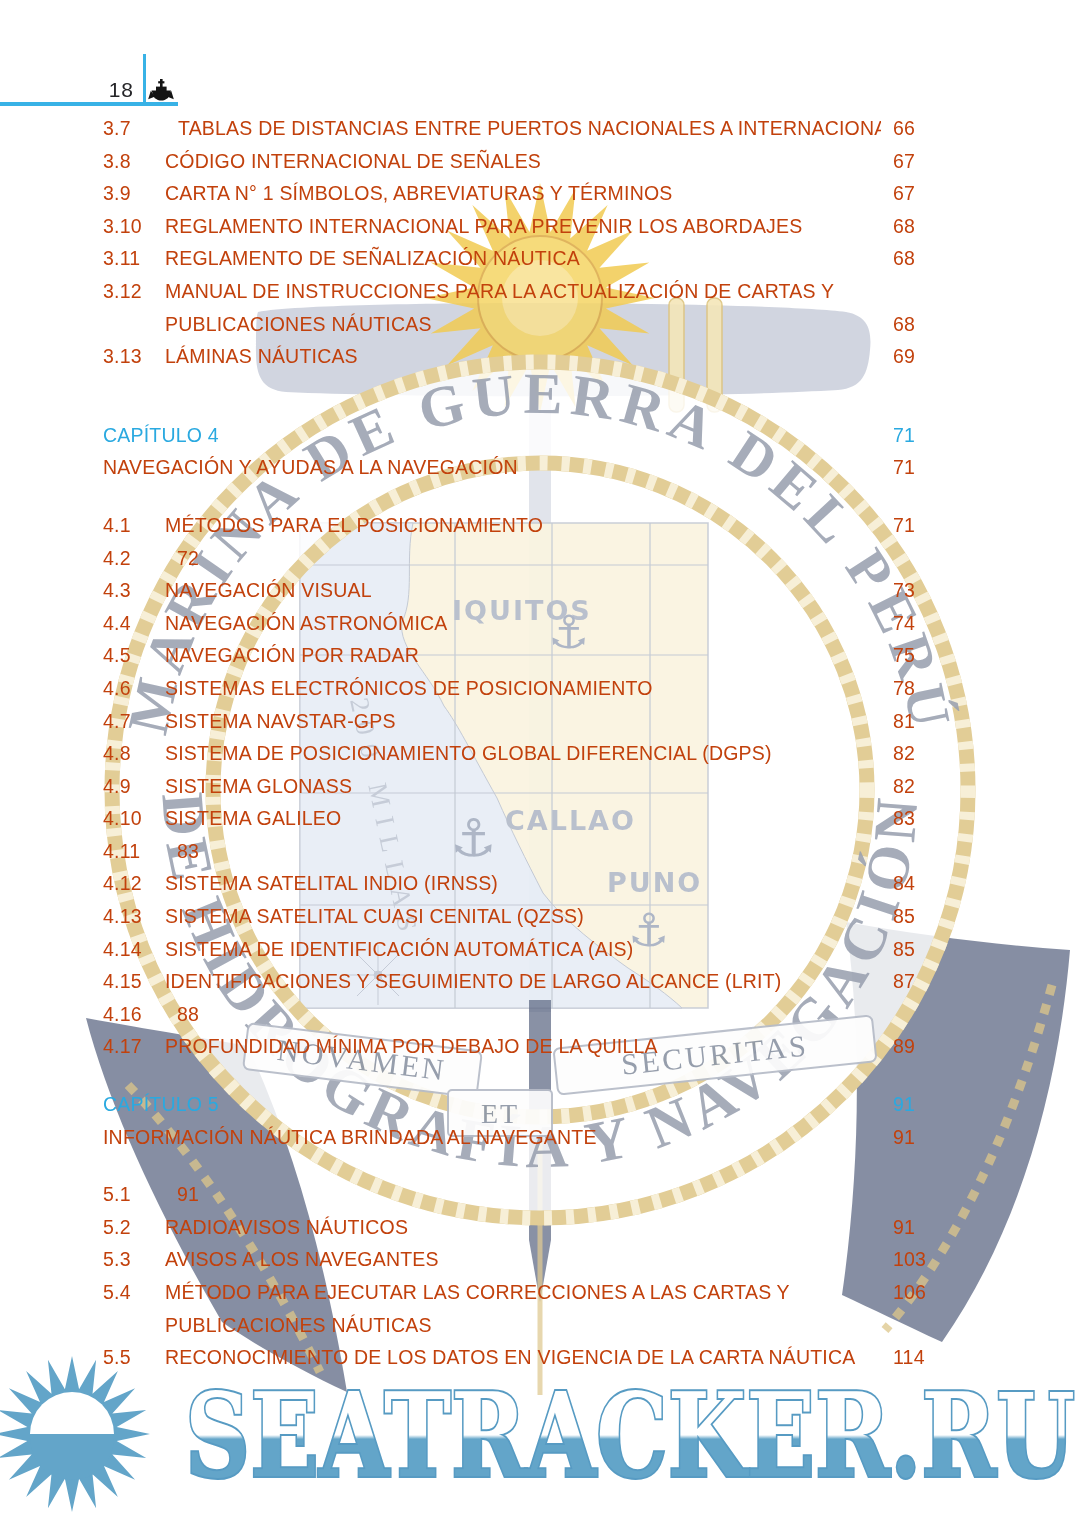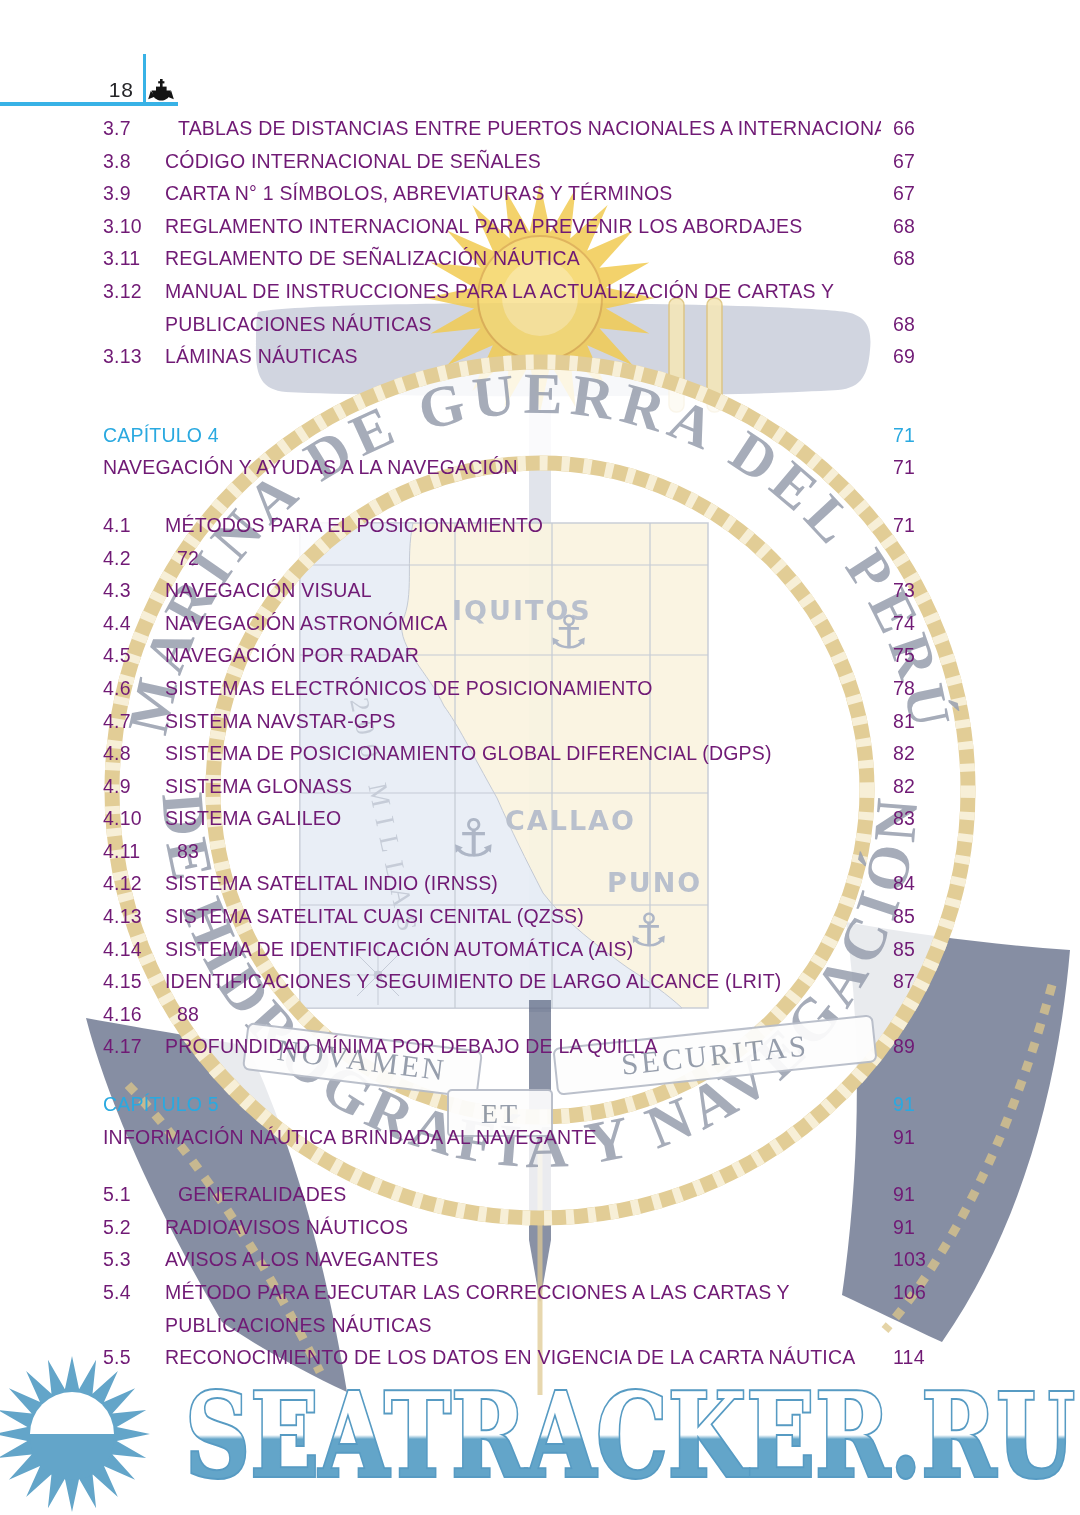--- a/index.html
+++ b/index.html
@@ -10,21 +10,21 @@
 
   
   .pagenum{position:absolute;left:88px;top:78px;width:46px;text-align:right;
            font-size:21px;color:#252528;letter-spacing:1px;}
   .vrule{position:absolute;left:143px;top:54px;width:3px;height:49px;background:#38b2e6;}
   .hrule{position:absolute;left:0;top:102px;width:178px;height:4px;background:#38b2e6;}
   .shipicon{position:absolute;left:148px;top:78px;width:26px;height:26px;}
 
   
   .toc{position:absolute;left:103px;top:112px;width:834px;}
-  .row{display:flex;height:32.6px;line-height:32.6px;font-size:19.5px;color:#701a75;
+  .row{display:flex;height:32.6px;line-height:32.6px;font-size:19.5px;color:#c2410c;
        letter-spacing:.2px;white-space:nowrap;}
   .row .num{width:62px;flex:none;}
   .row .title{flex:1 1 auto;overflow:hidden;}
   .row .pg{flex:none;margin-left:12px;min-width:44px;}
   .row.indent .title{padding-left:13px;}
   .row.chapter{color:#2aa9e0;}
   .gap.lg{height:46px;} .gap.md{height:25px;}
 </style>
 </head>
 <body>
@@ -317,21 +317,20 @@
   </div>
 
   <div class="row chsub">
 
     <span class="title">INFORMACIÓN NÁUTICA BRINDADA AL NAVEGANTE</span>
     <span class="pg">91</span>
   </div>
 <div class="gap md"></div>
   <div class="row entry indent">
     <span class="num">5.1</span>
-    <span class="title">GENERALIDADES</span>
     <span class="pg">91</span>
   </div>
 
   <div class="row entry">
     <span class="num">5.2</span>
     <span class="title">RADIOAVISOS NÁUTICOS</span>
     <span class="pg">91</span>
   </div>
 
   <div class="row entry">

